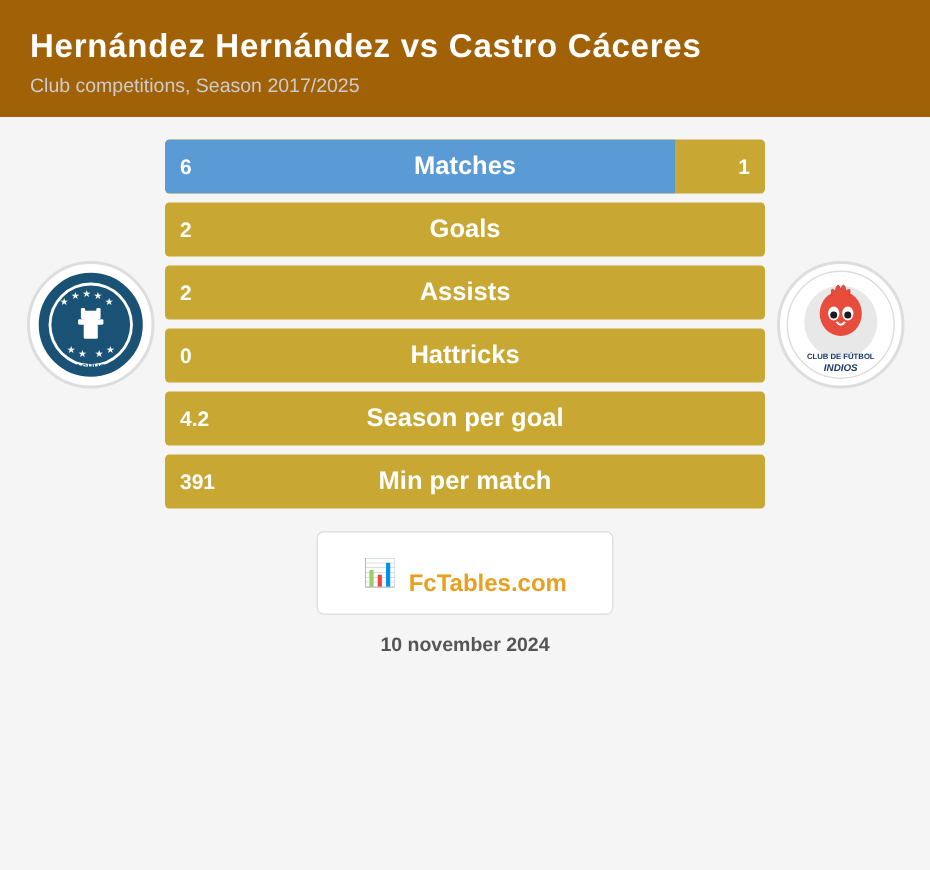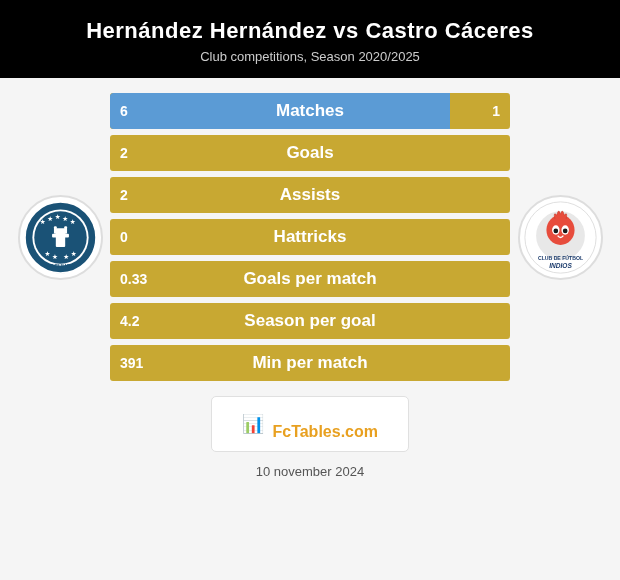--- a/index.html
+++ b/index.html
@@ -17,23 +17,22 @@
       height: 580px;
       background: #fff;
       display: flex;
       flex-direction: column;
       align-items: center;
     }
 
     
     .header {
       width: 100%;
-      background: #000000;
+      background: #a16207;
       padding: 18px 20px 14px;
-      text-align: center;
     }
 
     .header-title {
       color: #ffffff;
       font-size: 22px;
       font-weight: bold;
       letter-spacing: 0.5px;
     }
 
     .header-subtitle {
@@ -174,30 +173,31 @@
     }
 
     .brand-text span {
       color: #e8a020;
     }
 
     .footer-date {
       margin-top: 12px;
       font-size: 13px;
       color: #555;
+      font-weight: bold;
     }
   </style>
 </head>
 <body>
 
 <div class="container">
 
   <div class="header">
     <div class="header-title">Hernández Hernández vs Castro Cáceres</div>
-    <div class="header-subtitle">Club competitions, Season 2020/2025</div>
+    <div class="header-subtitle">Club competitions, Season 2017/2025</div>
   </div>
 
   <div class="main">
 
     <div class="stats-row">
 
       <div class="logo-area">
         <div class="logo-circle">
           <svg viewBox="0 0 80 80" width="75" height="75">
 
@@ -238,24 +238,20 @@
             <span class="stat-left-value">2</span>
             <span class="stat-label">Goals</span>
           </div>
           <div class="stat-bar">
             <span class="stat-left-value">2</span>
             <span class="stat-label">Assists</span>
           </div>
           <div class="stat-bar">
             <span class="stat-left-value">0</span>
             <span class="stat-label">Hattricks</span>
-          </div>
-          <div class="stat-bar">
-            <span class="stat-left-value">0.33</span>
-            <span class="stat-label">Goals per match</span>
           </div>
           <div class="stat-bar">
             <span class="stat-left-value">4.2</span>
             <span class="stat-label">Season per goal</span>
           </div>
           <div class="stat-bar">
             <span class="stat-left-value">391</span>
             <span class="stat-label">Min per match</span>
           </div>
         </div>

